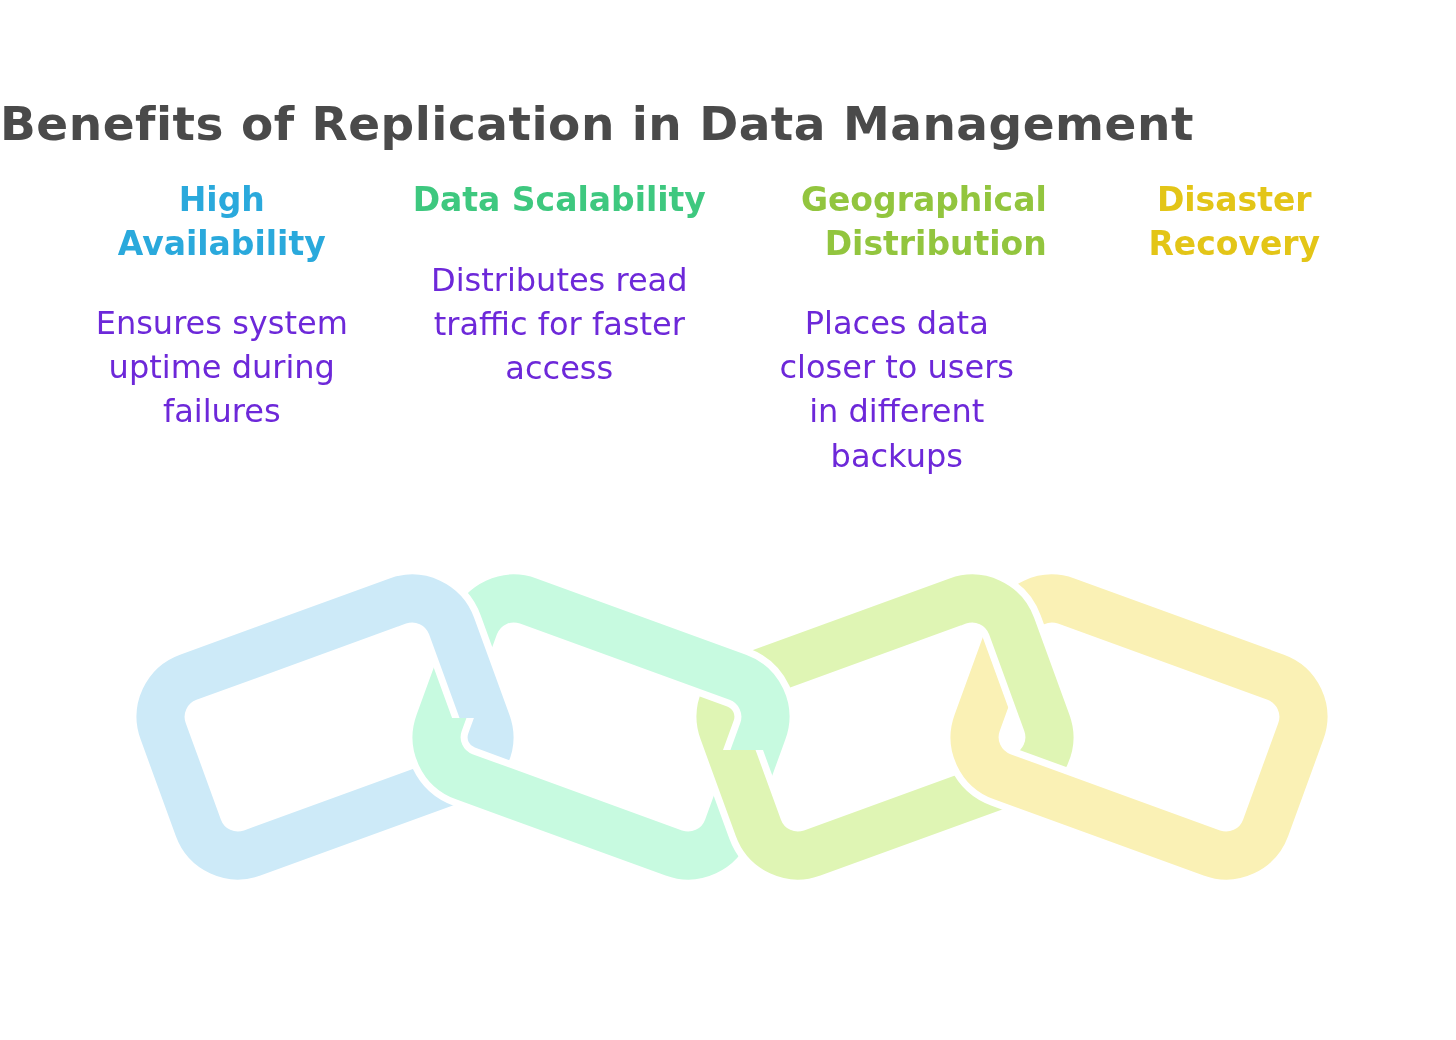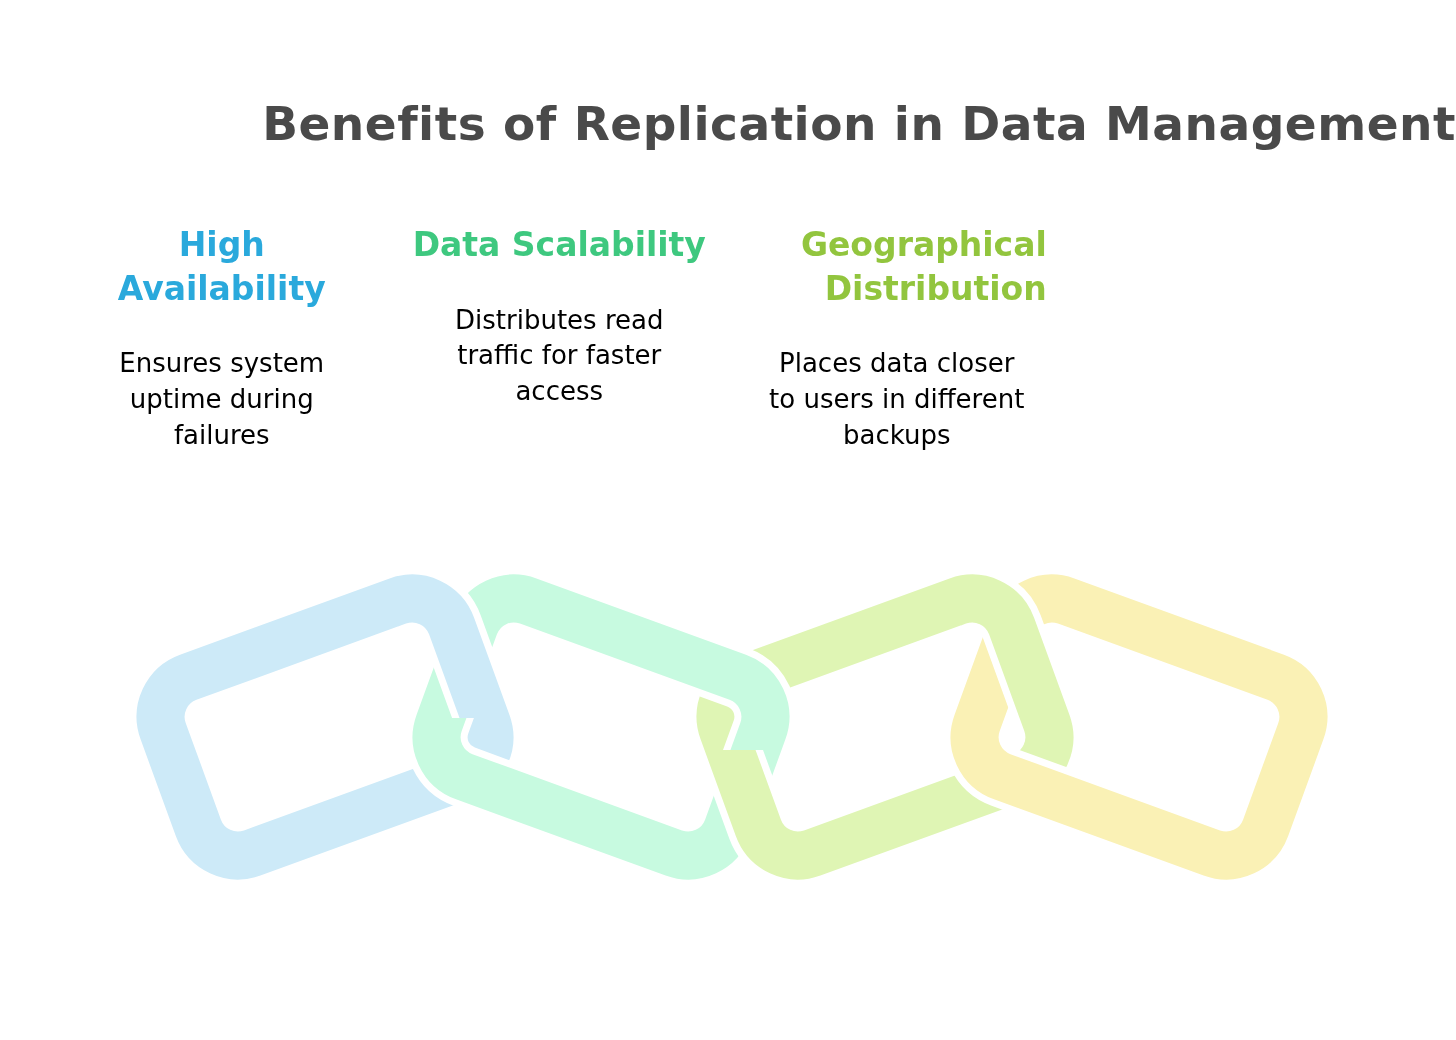--- a/index.html
+++ b/index.html
@@ -1,47 +1,47 @@
 <!DOCTYPE html>
 <html><head>
 <meta charset="utf-8">
 <style>
   * { margin: 0; padding: 0; box-sizing: border-box; }
   html, body { width: 1456px; height: 1040px; background: #ffffff; overflow: hidden; }
   body { font-family: "DejaVu Sans", "Liberation Sans", sans-serif; position: relative; }
 
   .page-title {
     margin-top: 96px;
-    text-align: right;
+    text-align: left;
     font-size: 47px;
     font-weight: 700;
     letter-spacing: 0.5px;
     color: #4a4a4a;
   }
 
   .benefits-row {
-    margin: 72px 62px 0 62px;
+    margin: 27px 62px 0 62px;
     display: grid;
     grid-template-columns: repeat(4, 1fr);
     column-gap: 18px;
   }
   .benefit-col { text-align: center; }
   .benefit-heading {
     font-size: 33px;
     font-weight: 700;
     line-height: 1.32;
     max-width: 300px;
     margin: 0 auto;
   }
   .benefit-desc {
     margin: 36px auto 0 auto;
     max-width: 258px;
-    font-size: 26px;
+    font-size: 32px;
     line-height: 1.38;
-    color: #000000;
+    color: #6d28d9;
   }
 
   .chain-wrap {
     position: absolute;
     left: 0;
     top: 520px;
     width: 1456px;
     height: 440px;
   }
   svg { display: block; }
@@ -58,20 +58,21 @@
   </div>
   <div class="benefit-col">
     <div class="benefit-heading" style="color: rgb(62, 200, 127);">Data Scalability</div>
     <div class="benefit-desc">Distributes read traffic for faster access</div>
   </div>
   <div class="benefit-col">
     <div class="benefit-heading" style="color: rgb(146, 197, 62); text-align: right;">Geographical Distribution</div>
     <div class="benefit-desc">Places data closer to users in different backups</div>
   </div>
   <div class="benefit-col">
+    <div class="benefit-heading" style="color: rgb(227, 197, 23);">Disaster Recovery</div>
   </div>
 </div>
 
 <div class="chain-wrap">
   <svg width="1456" height="440" viewBox="0 0 1456 440">
     <defs>
       <clipPath id="c12">
           <rect x="398" y="22" width="128" height="176"></rect>
         </clipPath>
       <clipPath id="c23">

